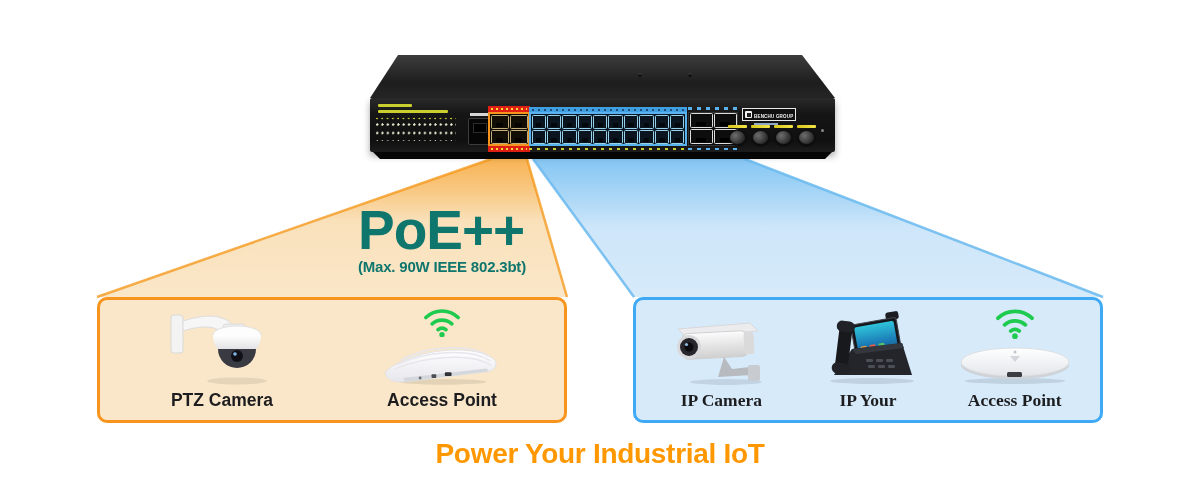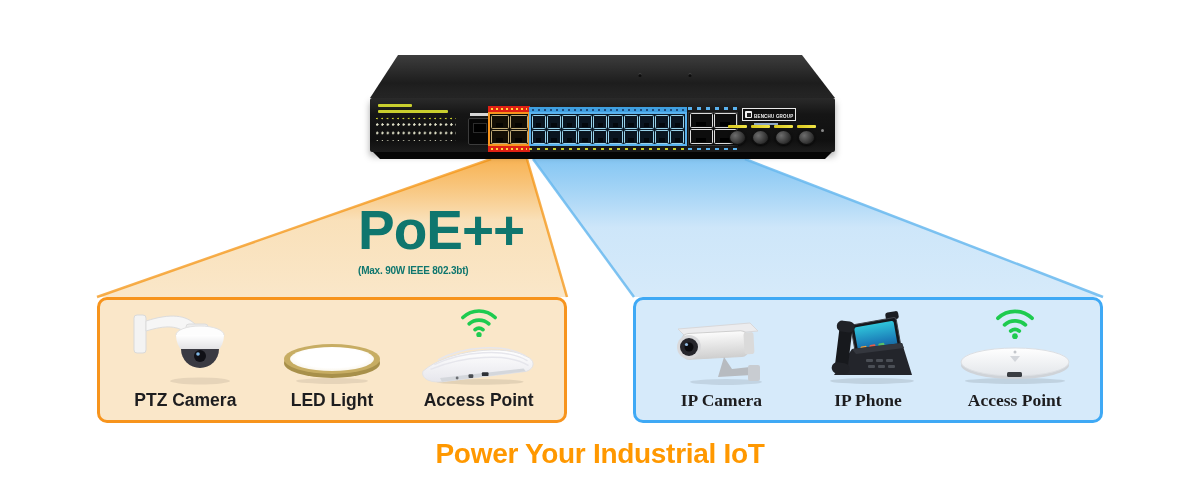--- a/index.html
+++ b/index.html
@@ -71,21 +71,21 @@
   .sfp .cap{width:15px;height:13px;margin:2px auto 0;border-radius:50%;
         background:radial-gradient(circle at 35% 35%,#6d6d6d,#2a2a2a 72%);
         border:1.5px solid #101010;box-shadow:0 1px 2px rgba(0,0,0,.8);}
   .reset{position:absolute;left:451px;top:74px;width:3px;height:3px;border-radius:50%;background:#8a8a8a;}
 
   
   .zone-head{position:absolute;z-index:3;top:203px;}
   .zh-orange{left:358px;color:#0f766e;}
   .zh-blue{left:646px;color:#3FA9F5;}
   .zh-title{font-size:55px;font-weight:700;line-height:1;letter-spacing:-1px;}
-  .zh-sub{font-size:10px;font-weight:700;margin-top:7px;letter-spacing:-.2px;}
+  .zh-sub{font-size:15px;font-weight:700;letter-spacing:-.2px;}
 
   
   .dbox{position:absolute;top:297px;width:470px;height:126px;border-radius:10px;z-index:3;
         box-sizing:border-box;display:flex;justify-content:space-around;align-items:flex-end;
         padding:6px 12px 9px;}
   .dbox-orange{left:97px;background:#FAE7C9;border:3px solid #F7941D;}
   .dbox-blue{left:633px;background:#D6EAFA;border:3px solid #3FA9F5;font-family:Liberation Serif, serif;}
   .fig{display:flex;flex-direction:column;align-items:center;justify-content:flex-end;width:148px;height:106px;}
   .fig .label{font-size:17.5px;font-weight:700;color:#1d1d1f;margin-top:5px;white-space:nowrap;}
   .wifi{width:42px;height:34px;margin-bottom:2px;}
@@ -231,35 +231,20 @@
         <rect x="60" y="15" width="22" height="9" rx="3" fill="#ededed" stroke="#dcdcdc"></rect>
         <ellipse cx="74" cy="26" rx="24" ry="9" fill="#fdfdfd" stroke="#e2e2e2"></ellipse>
         <path d="M50 26 a24 24 0 0 0 48 0 Z" fill="url(#gd1)"></path>
         <path d="M55 40 a19 19 0 0 0 38 0 Z" fill="#3a3a42"></path>
         <circle cx="74" cy="47" r="6" fill="#101016"></circle>
         <circle cx="72" cy="45" r="1.8" fill="#7fb7e6"></circle>
       </svg>
       <div class="label">PTZ Camera</div>
     </div>
     <div class="fig">
-      <svg width="104" height="48" viewBox="0 0 104 48">
-        <defs>
-          <radialGradient id="lg1" cx=".5" cy=".45" r=".75">
-            <stop offset=".55" stop-color="#ffffff"></stop>
-              <stop offset="1" stop-color="#f2e9d2"></stop>
-          </radialGradient>
-        </defs>
-        <ellipse cx="52" cy="44" rx="36" ry="3" fill="rgba(0,0,0,.08)"></ellipse>
-        <ellipse cx="52" cy="26" rx="48" ry="15" fill="#a8904a"></ellipse>
-        <ellipse cx="52" cy="22" rx="48" ry="15" fill="#c7ad63"></ellipse>
-        <ellipse cx="52" cy="22" rx="42" ry="12" fill="url(#lg1)"></ellipse>
-      </svg>
-      <div class="label">LED Light</div>
-    </div>
-    <div class="fig">
       <svg class="wifi" viewBox="0 0 44 36">
         <g fill="none" stroke="#1ECB4F" stroke-width="4" stroke-linecap="round">
           <path d="M4 14 A26 26 0 0 1 40 14"></path>
           <path d="M11 21 A16.5 16.5 0 0 1 33 21"></path>
           <path d="M17.5 27.5 A7.5 7.5 0 0 1 26.5 27.5"></path>
         </g>
         <circle cx="22" cy="33" r="3" fill="#1ECB4F"></circle>
       </svg>
       <svg width="126" height="48" viewBox="0 0 126 48">
         <defs>
@@ -331,21 +316,21 @@
         <rect x="76" y="48" width="7" height="3" rx="1" fill="#4a4e55"></rect>
         <rect x="58" y="54" width="7" height="3" rx="1" fill="#4a4e55"></rect>
         <rect x="68" y="54" width="7" height="3" rx="1" fill="#4a4e55"></rect>
         <rect x="78" y="54" width="7" height="3" rx="1" fill="#4a4e55"></rect>
         <g transform="rotate(7 34 38)">
           <rect x="27" y="14" width="13" height="46" rx="6.5" fill="#17191d"></rect>
           <rect x="24" y="10" width="18" height="11" rx="5.5" fill="#202227"></rect>
           <rect x="24" y="52" width="18" height="11" rx="5.5" fill="#202227"></rect>
         </g>
       </svg>
-      <div class="label">IP Phone</div>
+      <div class="label">IP Your</div>
     </div>
     <div class="fig">
       <svg class="wifi" viewBox="0 0 44 36">
         <g fill="none" stroke="#1ECB4F" stroke-width="4" stroke-linecap="round">
           <path d="M4 14 A26 26 0 0 1 40 14"></path>
           <path d="M11 21 A16.5 16.5 0 0 1 33 21"></path>
           <path d="M17.5 27.5 A7.5 7.5 0 0 1 26.5 27.5"></path>
         </g>
         <circle cx="22" cy="33" r="3" fill="#1ECB4F"></circle>
       </svg>

